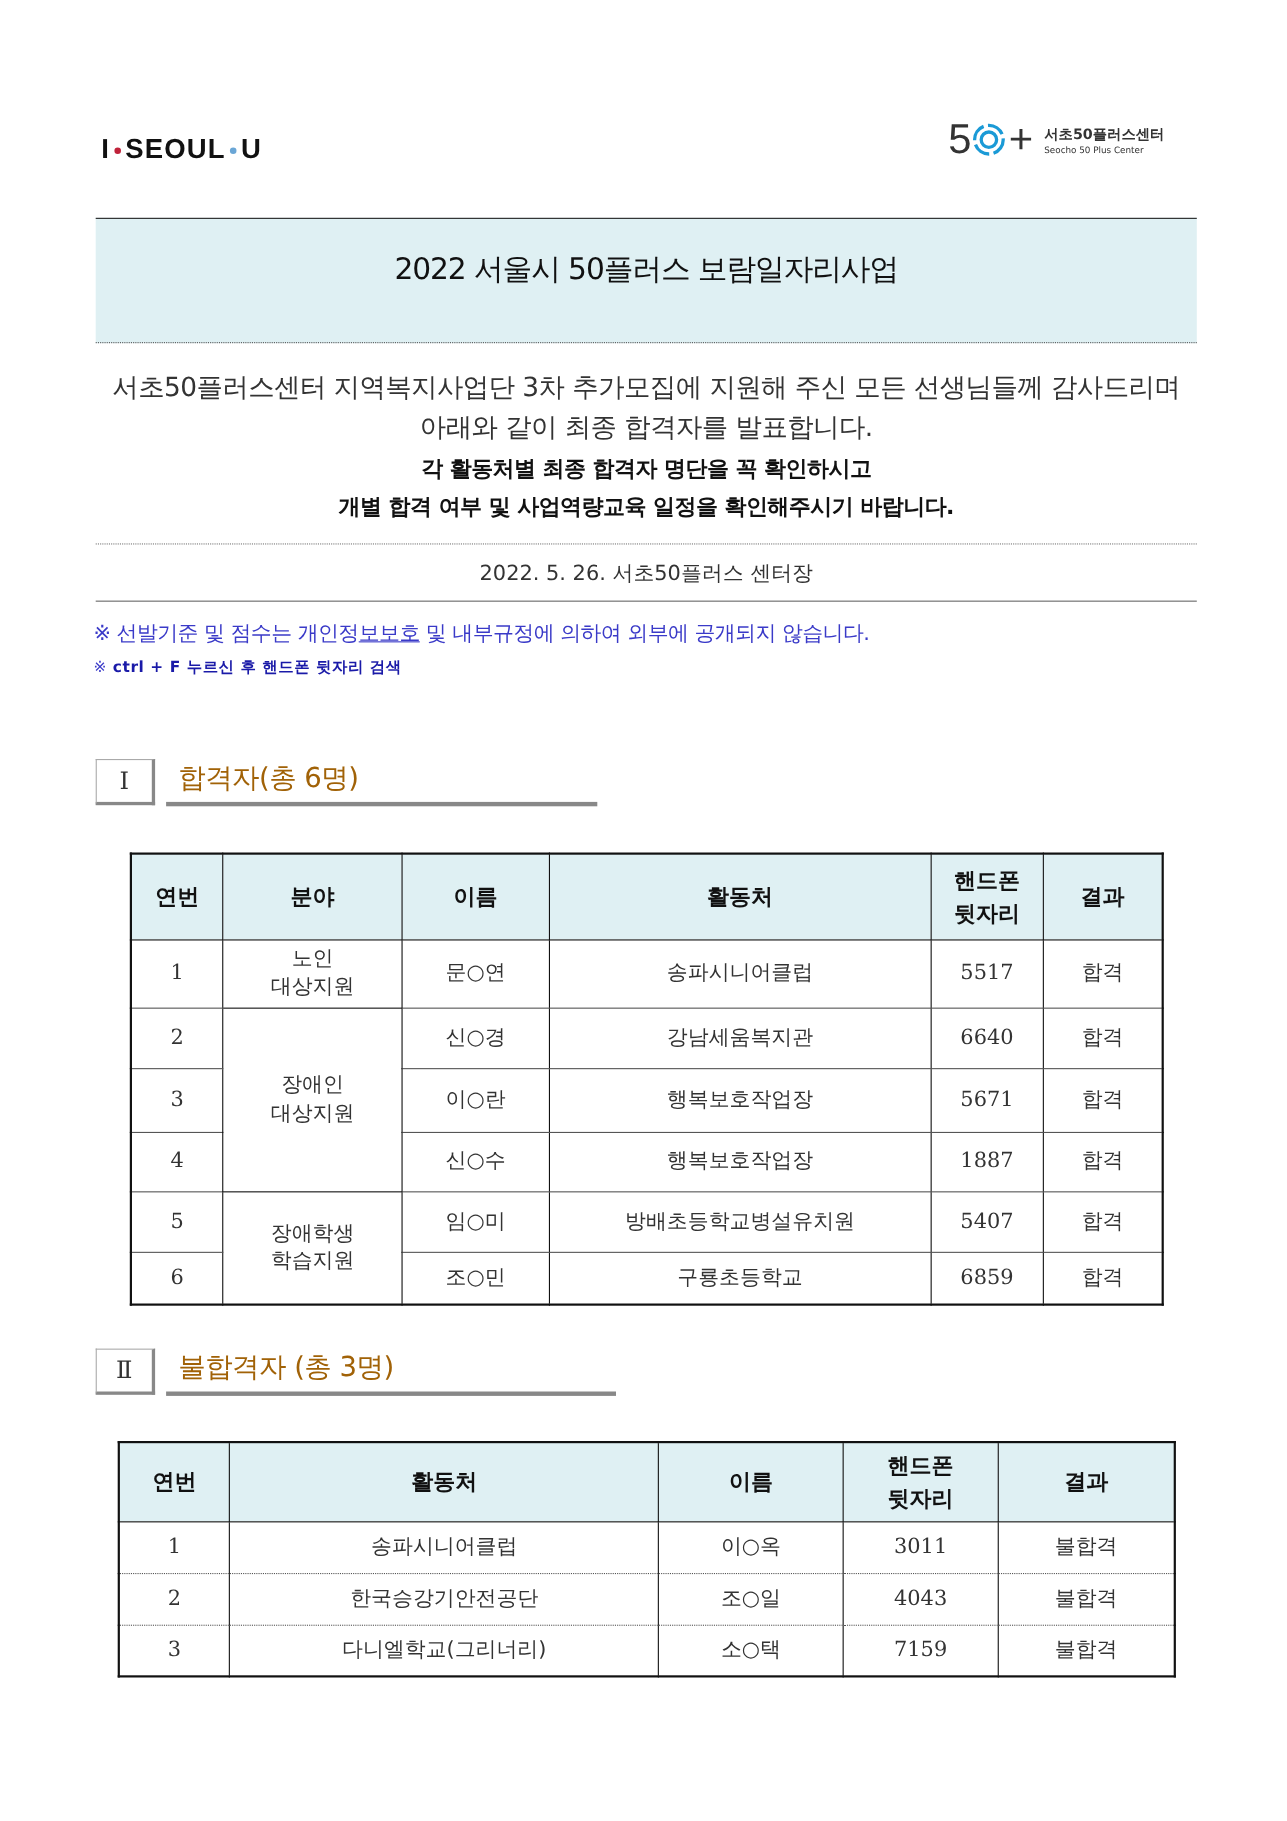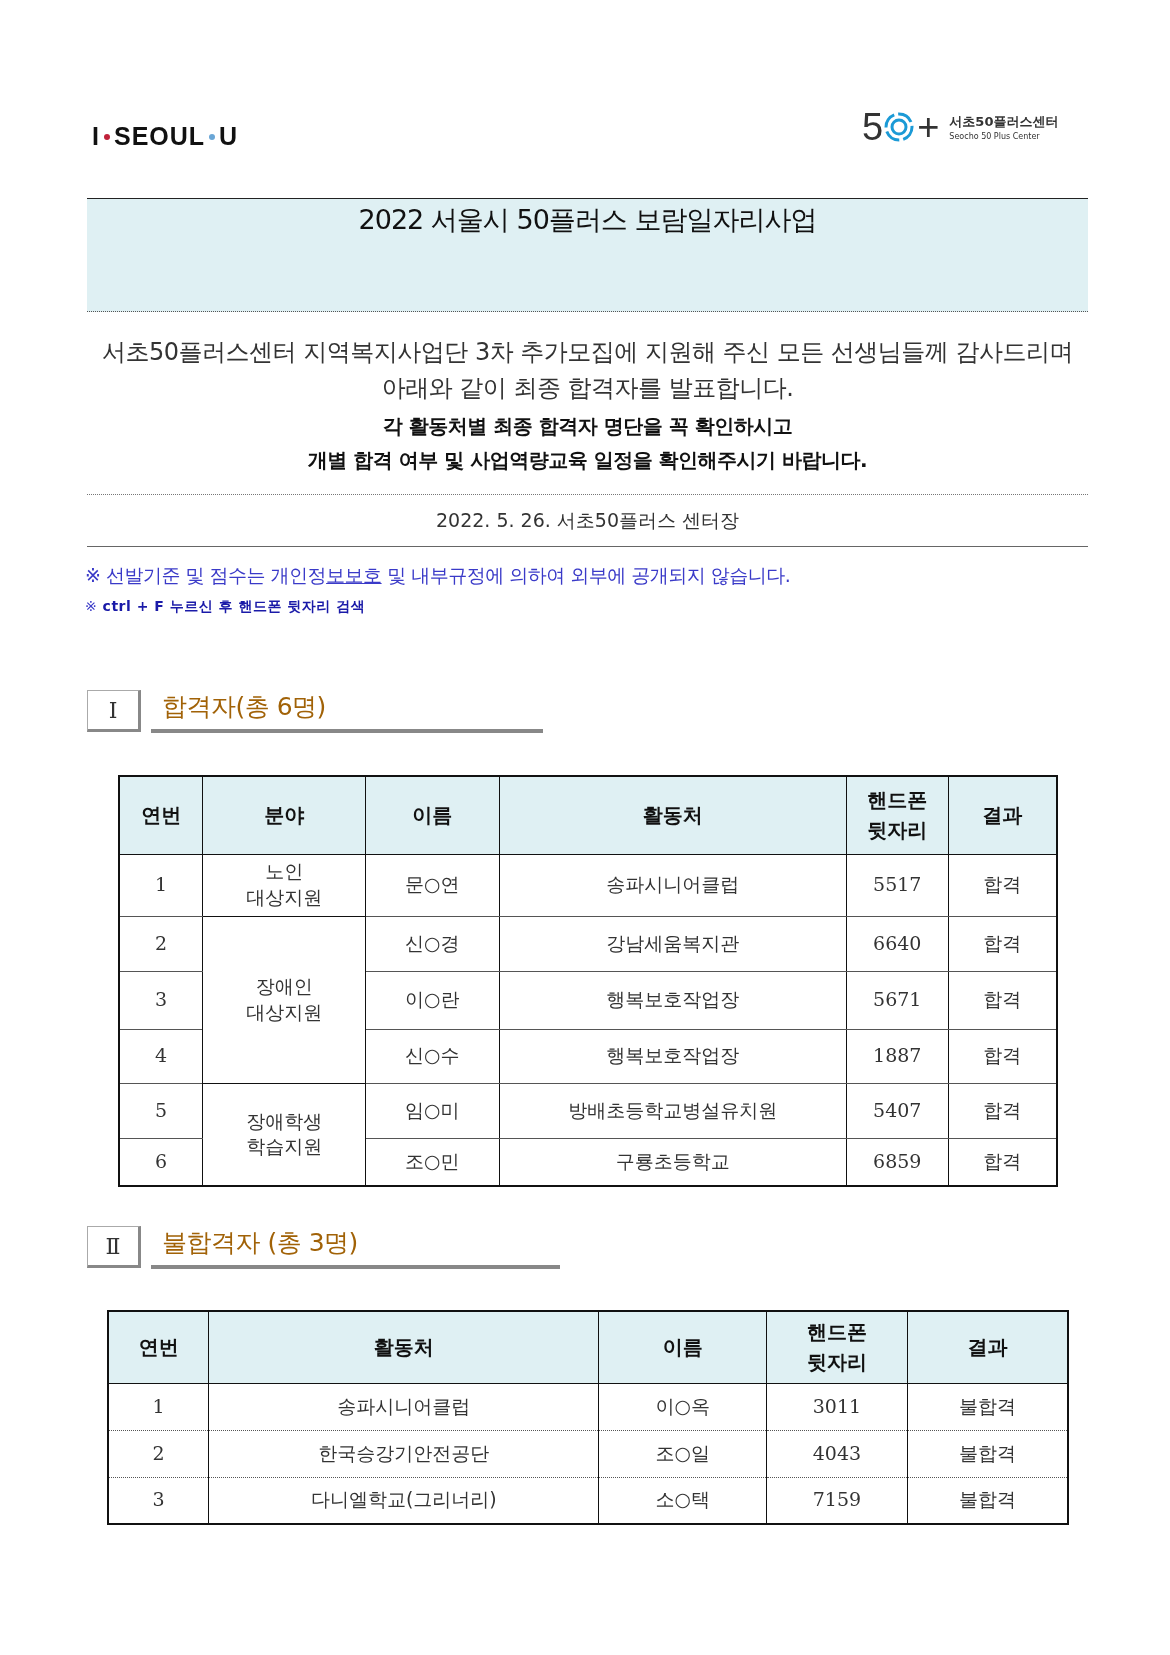--- a/index.html
+++ b/index.html
@@ -15,21 +15,21 @@
   .plus-logo .num { font-family: "Liberation Sans", sans-serif; font-size: 38px; color: #333; line-height: 1; }
   .plus-logo .plus { font-family: "Liberation Sans", sans-serif; font-size: 38px; color: #333; line-height: 1; margin-left: 2px; }
   .plus-logo .txt { margin-left: 10px; display: flex; flex-direction: column; }
   .plus-logo .ko { font-size: 13px; color: #333; font-weight: 700; }
   .plus-logo .en { font-size: 8px; color: #333; font-weight: 400; margin-top: 1px; }
 
   
   .title-band { left: 87px; top: 198px; width: 1001px; height: 112px; background: #dff0f3;
                 border-top: 1.5px solid #222; border-bottom: 1px dotted #555; text-align: center;
                 font-family: "DejaVu Sans", sans-serif; }
-  .title-line1 { margin-top: 3px; font-size: 27px; color: #111; letter-spacing: -1px; }
+  .title-line1 { margin-top: 28px; font-size: 27px; color: #111; letter-spacing: -1px; }
   .title-line2 { margin-top: 6px; font-size: 35px; color: #111; letter-spacing: -1.5px; }
   .title-line2 b { font-weight: 700; }
 
   .intro { left: 87px; width: 1001px; text-align: center; font-size: 24px; color: #333; letter-spacing: -0.5px; }
   .intro-bold { left: 87px; width: 1001px; text-align: center; font-size: 20px; font-weight: 700; color: #111; letter-spacing: -0.5px; }
 
   .dotted-rule { left: 87px; width: 1001px; border-top: 1px dotted #777; }
   .solid-rule { left: 87px; width: 1001px; border-top: 1.5px solid #666; }
   .date-line { left: 87px; width: 1001px; text-align: center; font-size: 19px; color: #333; }
 

